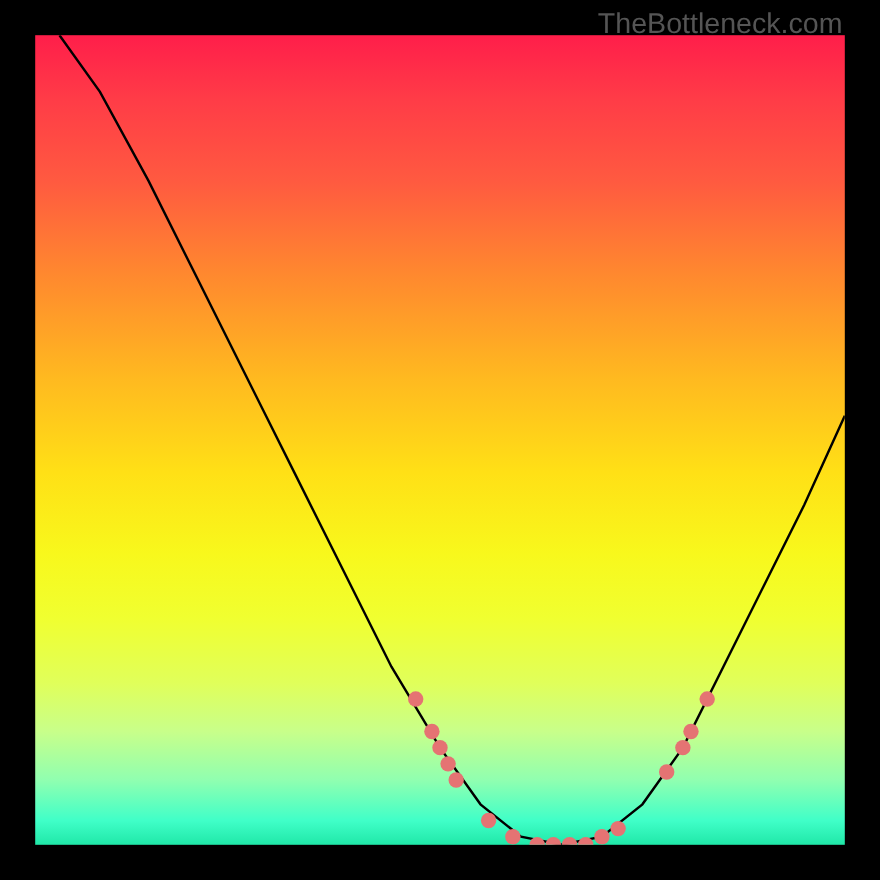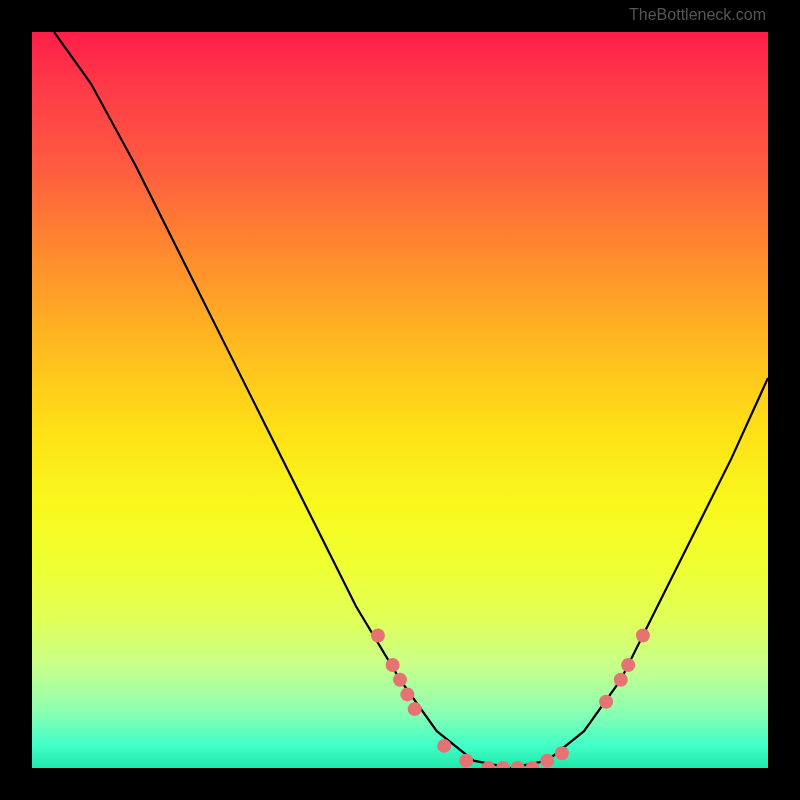--- a/index.html
+++ b/index.html
@@ -37,21 +37,21 @@
       #90ffb0 92%,
       #40ffc8 97%,
       #20e8a8 100%
     );
   }
   .watermark {
     position: absolute;
     top: 6px;
     right: 34px;
     color: #555;
-    font-size: 16px;
+    font-size: 26px;
     font-weight: 500;
   }
   svg.curve {
     position: absolute;
     left: 0;
     top: 0;
     width: 736px;
     height: 736px;
   }
 </style>

